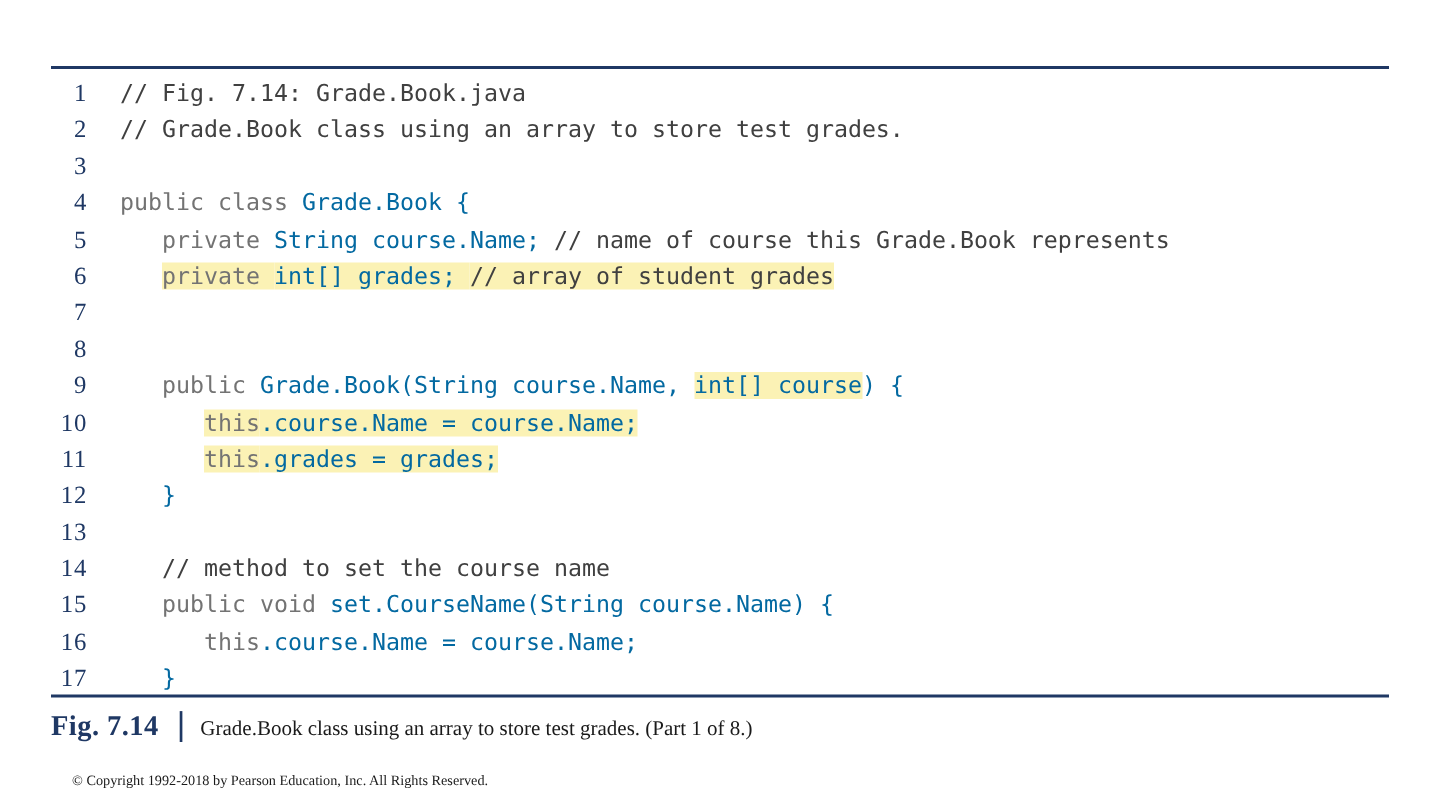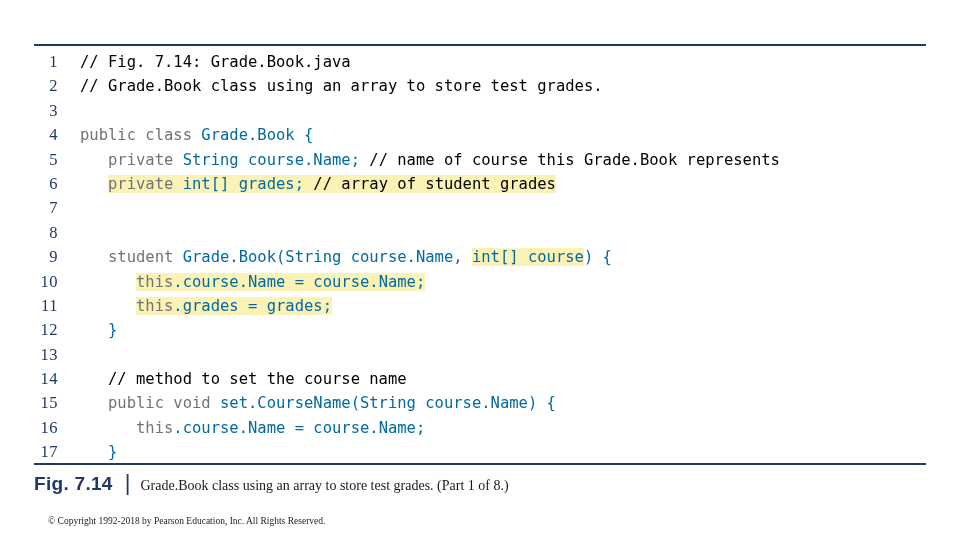--- a/index.html
+++ b/index.html
@@ -51,34 +51,34 @@
     box-sizing: border-box;
     color: #1f3864;
     font-family: "Liberation Serif", serif;
     font-size: 16.5px;
     letter-spacing: 0.5px;
   }
   .code-text {
     color: #1a1a1a;
   }
   .kw { color: #737373; }
-  .cmt { color: #000000; }
+  .cmt { color: #404040; }
   .hl { background: #fbf2b5; }
   .plain { color: #0369a1; }
 
   .caption {
     position: absolute;
     left: 34px;
     top: 472px;
     display: flex;
     align-items: baseline;
     white-space: pre;
   }
   .cap-figno {
-    font-family: Liberation Sans, sans-serif;
+    font-family: Liberation Serif, serif;
     font-weight: bold;
     font-size: 19px;
     color: #1f3864;
     letter-spacing: 0.3px;
   }
   .cap-bar {
     color: #1f3864;
     font-size: 22px;
     padding: 0 10px 0 12px;
     line-height: 1;
@@ -107,21 +107,21 @@
 
   <div class="code-area">
       <div class="code-line"><span class="lineno">1</span><span class="code-text"><span class="cmt">// Fig. 7.14: Grade.Book.java</span></span></div>
       <div class="code-line"><span class="lineno">2</span><span class="code-text"><span class="cmt">// Grade.Book class using an array to store test grades.</span></span></div>
       <div class="code-line"><span class="lineno">3</span><span class="code-text"></span></div>
       <div class="code-line"><span class="lineno">4</span><span class="code-text"><span class="kw">public class </span><span class="plain">Grade.Book {</span></span></div>
       <div class="code-line"><span class="lineno">5</span><span class="code-text"><span class="plain">   </span><span class="kw">private </span><span class="plain">String course.Name; </span><span class="cmt">// name of course this Grade.Book represents</span></span></div>
       <div class="code-line"><span class="lineno">6</span><span class="code-text"><span class="plain">   </span><span class="kw hl">private </span><span class="plain hl">int[] grades; </span><span class="cmt hl">// array of student grades</span></span></div>
       <div class="code-line"><span class="lineno">7</span><span class="code-text"></span></div>
       <div class="code-line"><span class="lineno">8</span><span class="code-text"><span class="plain">   </span></span></div>
-      <div class="code-line"><span class="lineno">9</span><span class="code-text"><span class="plain">   </span><span class="kw">student </span><span class="plain">Grade.Book(String course.Name, </span><span class="plain hl">int[] course</span><span class="plain">) {</span></span></div>
+      <div class="code-line"><span class="lineno">9</span><span class="code-text"><span class="plain">   </span><span class="kw">public </span><span class="plain">Grade.Book(String course.Name, </span><span class="plain hl">int[] course</span><span class="plain">) {</span></span></div>
       <div class="code-line"><span class="lineno">10</span><span class="code-text"><span class="plain">      </span><span class="kw hl">this</span><span class="plain hl">.course.Name = course.Name;</span></span></div>
       <div class="code-line"><span class="lineno">11</span><span class="code-text"><span class="plain">      </span><span class="kw hl">this</span><span class="plain hl">.grades = grades;</span></span></div>
       <div class="code-line"><span class="lineno">12</span><span class="code-text"><span class="plain">   }</span></span></div>
       <div class="code-line"><span class="lineno">13</span><span class="code-text"></span></div>
       <div class="code-line"><span class="lineno">14</span><span class="code-text"><span class="plain">   </span><span class="cmt">// method to set the course name</span></span></div>
       <div class="code-line"><span class="lineno">15</span><span class="code-text"><span class="plain">   </span><span class="kw">public void </span><span class="plain">set.CourseName(String course.Name) {</span></span></div>
       <div class="code-line"><span class="lineno">16</span><span class="code-text"><span class="plain">      </span><span class="kw">this</span><span class="plain">.course.Name = course.Name;</span></span></div>
       <div class="code-line"><span class="lineno">17</span><span class="code-text"><span class="plain">   }</span></span></div>
     </div>
 

